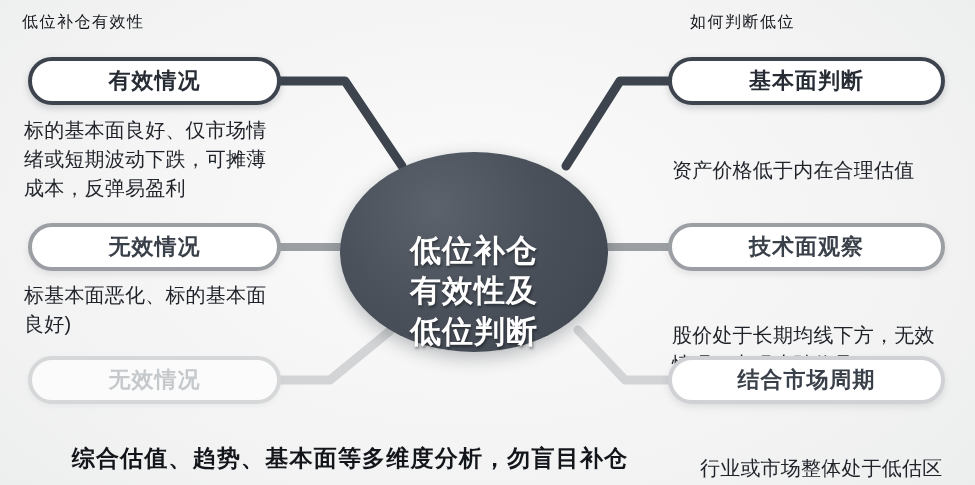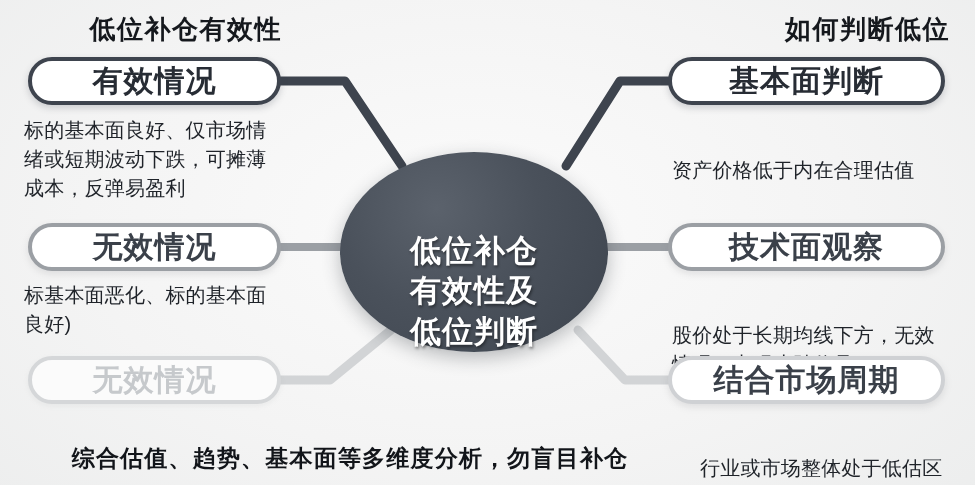--- a/index.html
+++ b/index.html
@@ -57,21 +57,21 @@
 
   
   .pill {
     position: absolute;
     box-sizing: border-box;
     border-radius: 999px;
     background: #ffffff;
     display: flex;
     align-items: center;
     justify-content: center;
-    font-size: 30px;
+    font-size: 22px;
     font-weight: bold;
     letter-spacing: 1px;
   }
   .pill.tone-dark {
     border: 4px solid #3e444e;
     color: #272c34;
     box-shadow: 0 3px 7px rgba(60,66,76,0.22);
     text-shadow: 1px 1px 1px rgba(255,255,255,0.85);
   }
   .pill.tone-mid {
@@ -94,25 +94,25 @@
     line-height: 1.45;
     color: #1f2329;
     letter-spacing: 0.2px;
   }
   .desc.left  { text-align: left; }
   .desc.right { text-align: left; margin-top: 40px; }
 
   
   .col-header {
     position: absolute;
-    font-size: 26px;
-    font-weight: bold;
+    font-size: 16px;
+    font-weight: normal;
     color: #15181d;
     letter-spacing: 1.5px;
-    text-align: right;
+    text-align: left;
   }
 
   
   .footer-note {
     position: absolute;
     left: 0;
     top: 443px;
     width: 700px;
     text-align: center;
     font-size: 23px;

